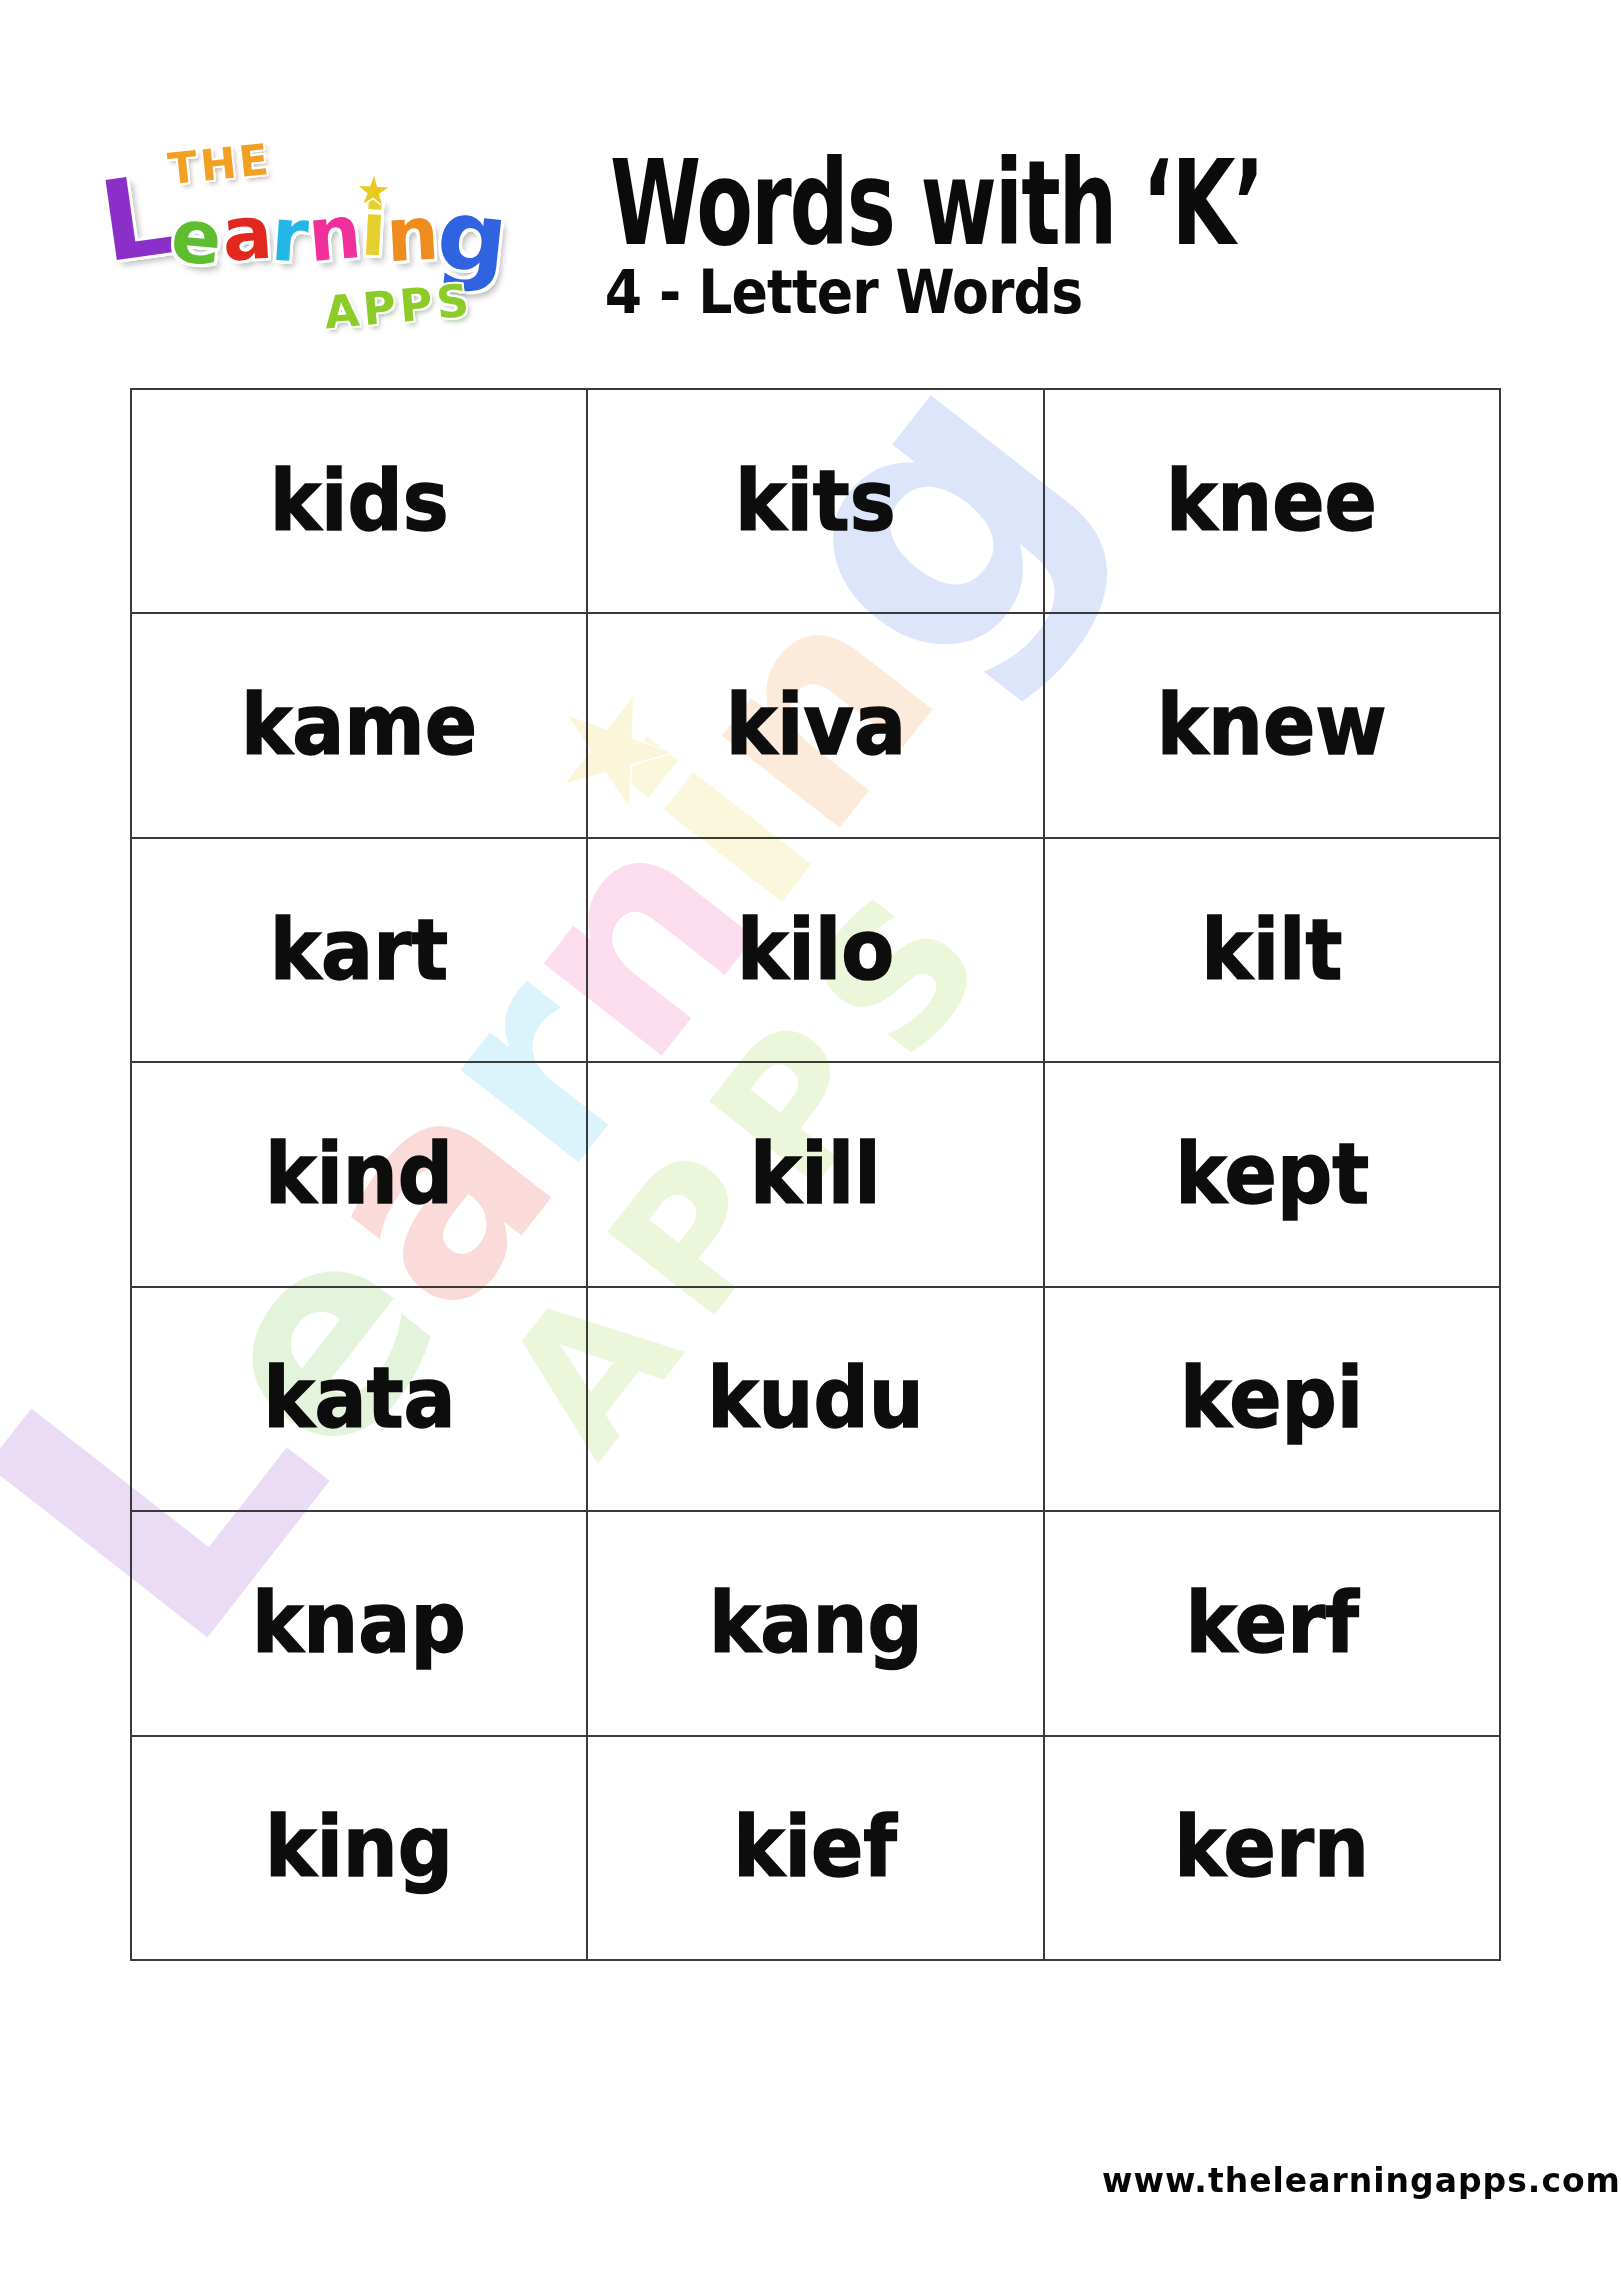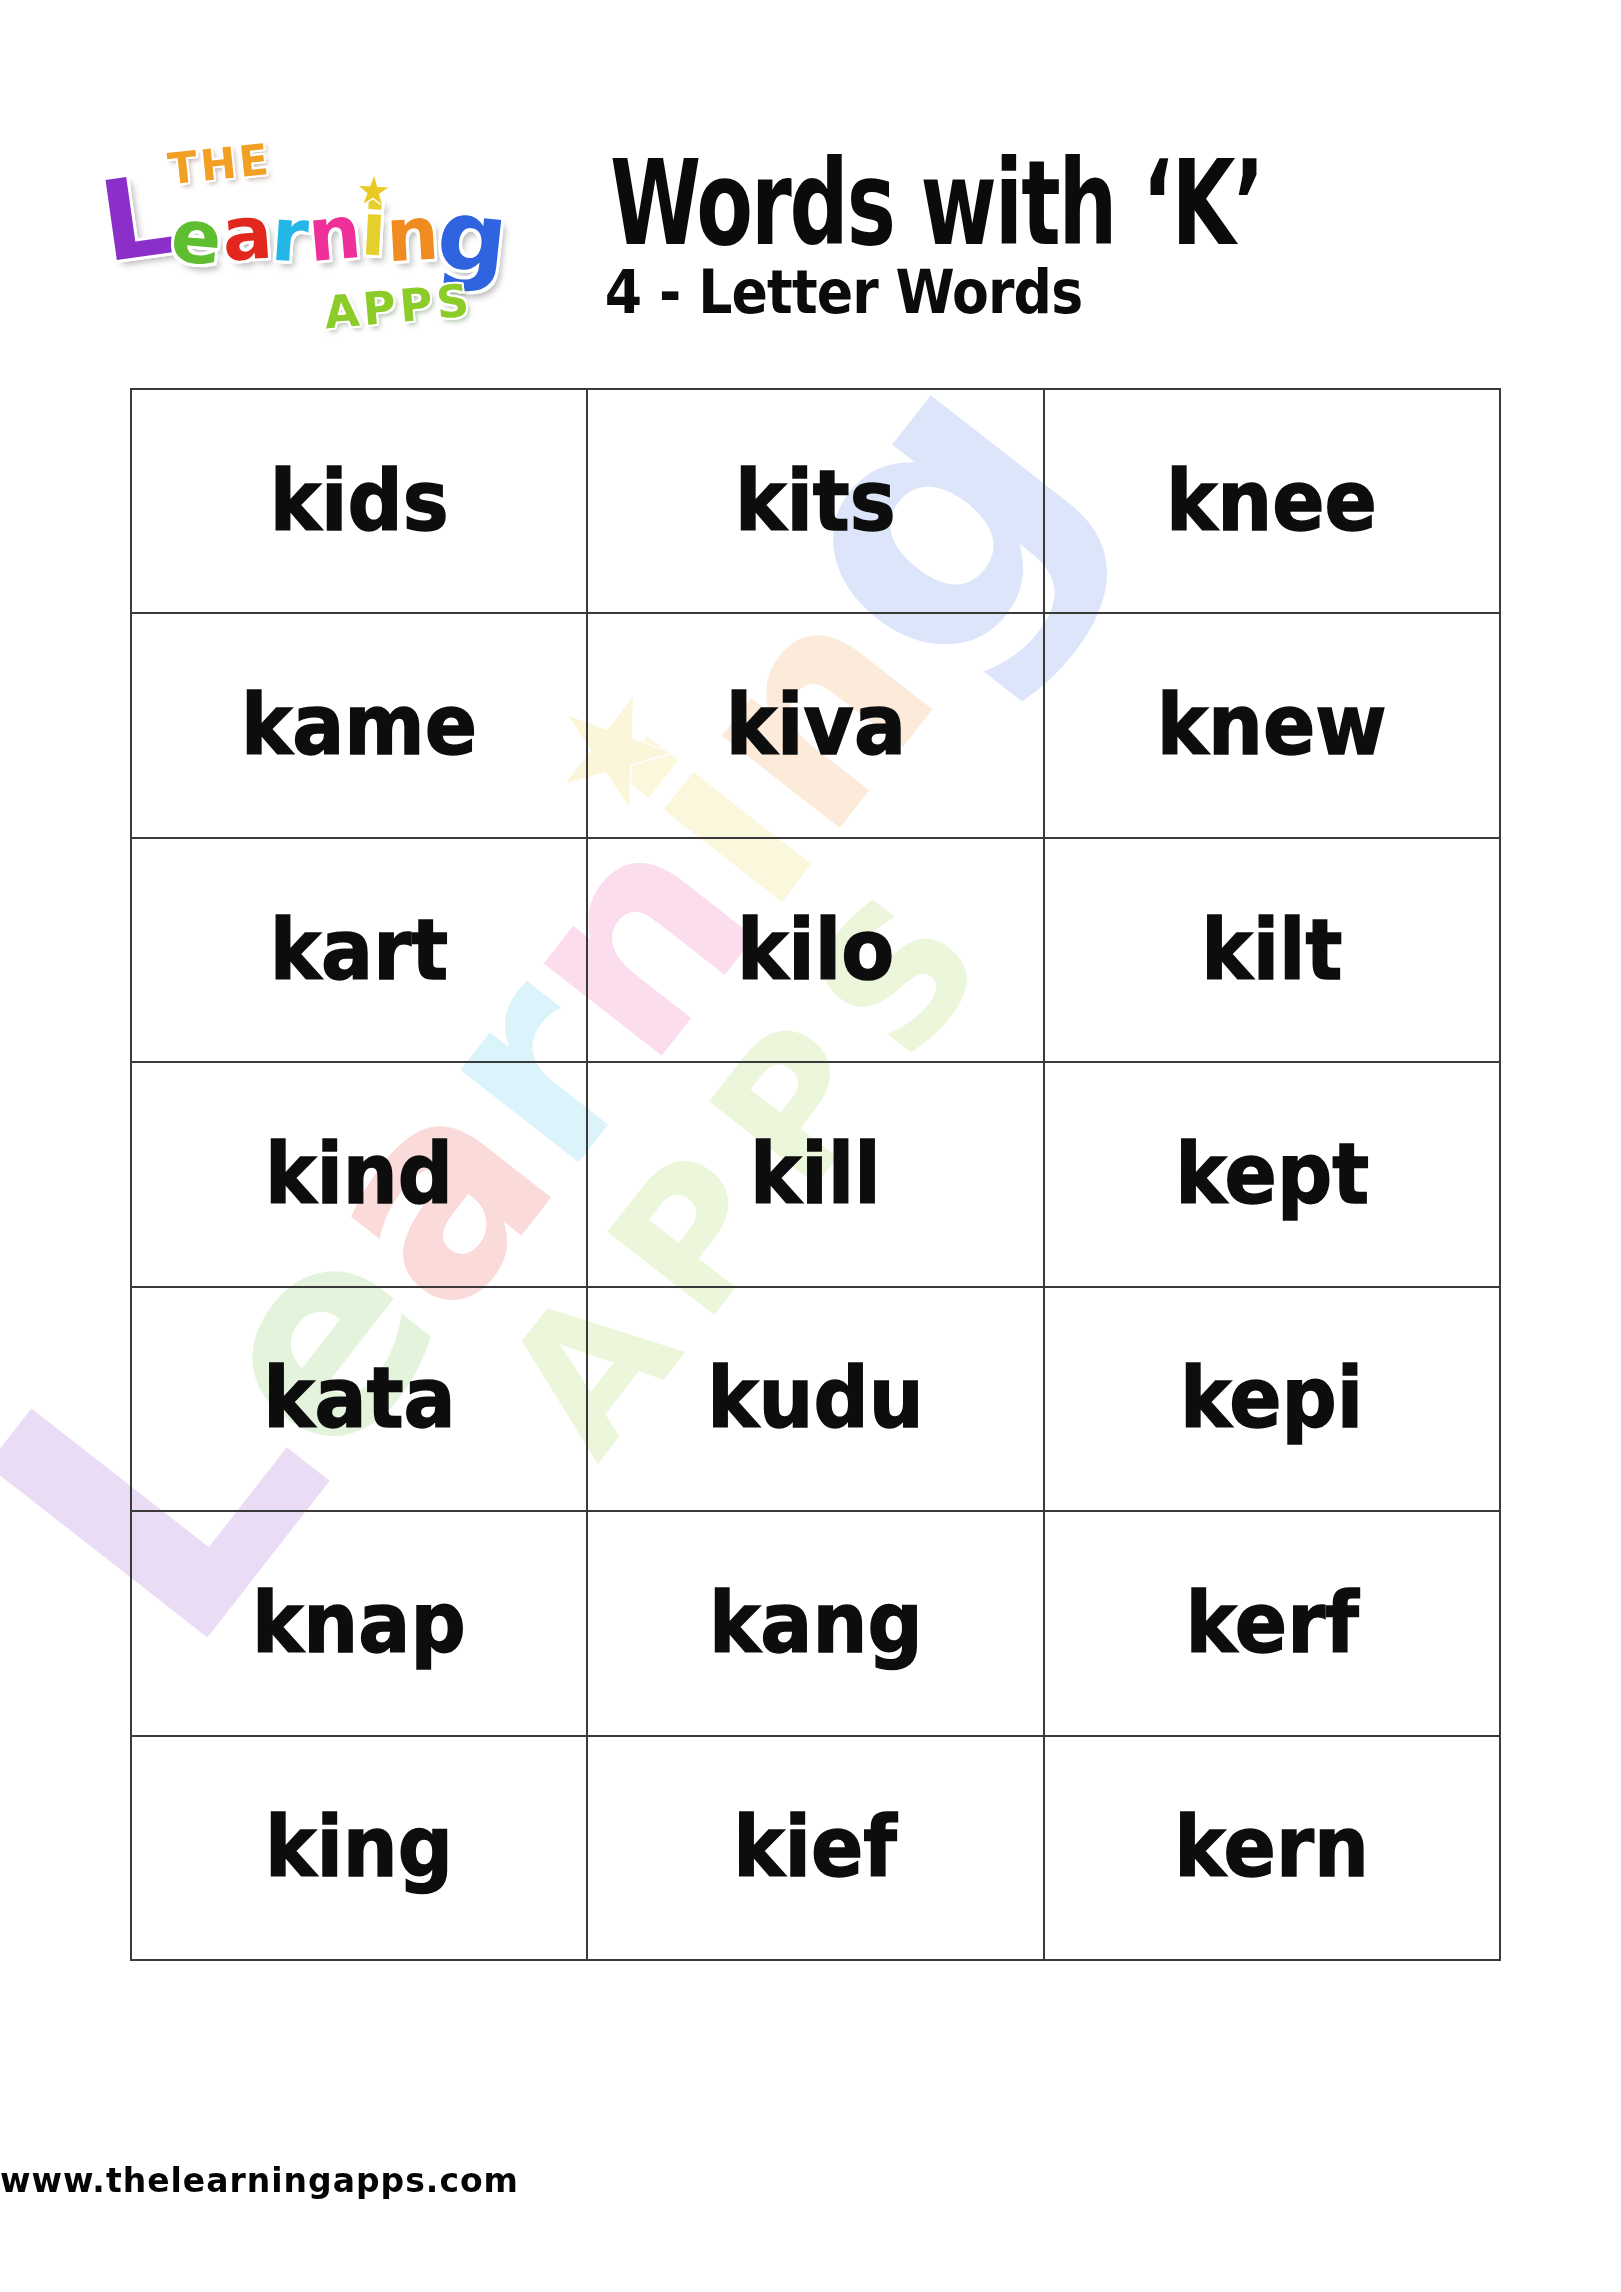--- a/index.html
+++ b/index.html
@@ -101,21 +101,21 @@
     display:inline-block;
     font-size:83px; font-weight:bold; color:#0d0d0d;
     letter-spacing:0px;
     transform:scaleX(0.93);
     -webkit-text-stroke:1.5px #0d0d0d;
   }
 
   
   .site-url {
     position:absolute; left:0; right:0; top:2161px;
-    text-align:left;
+    text-align:right;
     font-size:33px; font-weight:bold; letter-spacing:1px;
     color:#050505;
   }
 </style>
 </head>
 <body>
 
 <div class="logo">
   <div class="logo-the" style="color: rgb(242, 160, 36);">THE</div>
   <div class="logo-main"><span class="ll" style="color: rgb(139, 47, 201);">L</span><span class="ll" style="color: rgb(95, 190, 47);">e</span><span class="ll" style="color: rgb(226, 40, 30);">a</span><span class="ll" style="color: rgb(37, 182, 232);">r</span><span class="ll" style="color: rgb(240, 48, 154);">n</span><span class="ll" style="color: rgb(229, 208, 46);">i<span class="i-star">★</span></span><span class="ll" style="color: rgb(239, 139, 31);">n</span><span class="ll" style="color: rgb(47, 99, 224);">g</span></div>

